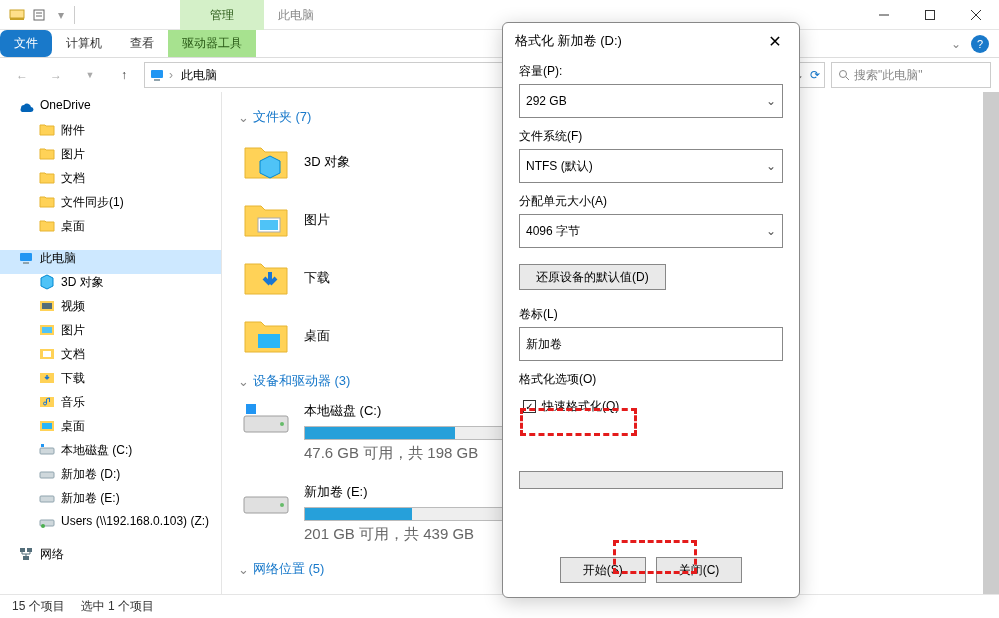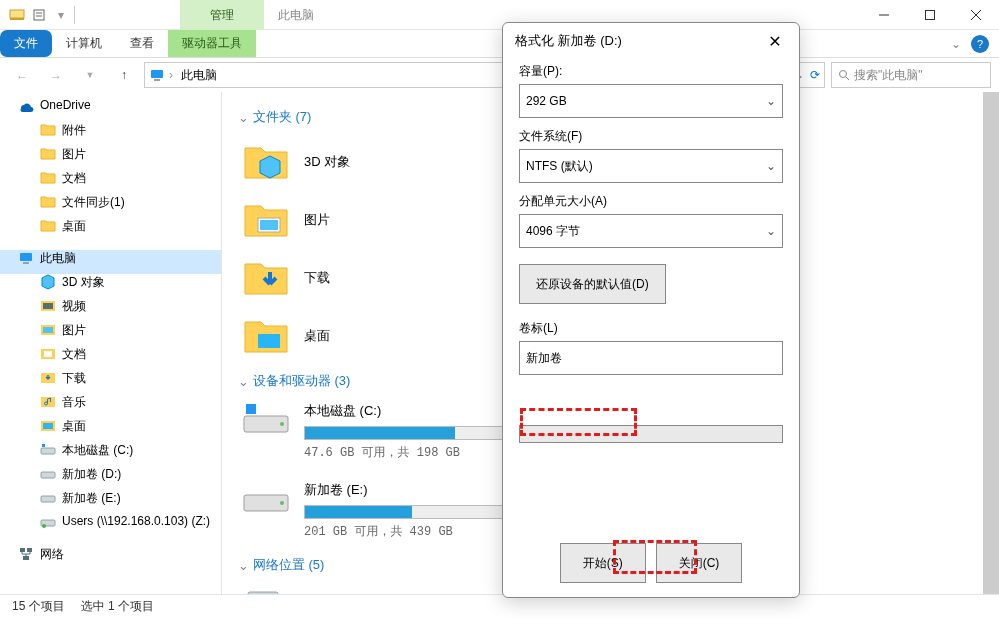--- a/index.html
+++ b/index.html
@@ -28,58 +28,58 @@
 .addr-box .crumb { padding: 2px 4px; }
 .addr-box .sep { color: #999; }
 .search-box { width: 160px; height: 26px; border: 1px solid #ccc; display: flex; align-items: center; padding: 0 6px; gap: 4px; color: #888; }
 
 
 .main { display: flex; height: calc(100% - 30px - 28px - 34px - 24px); }
 
 
 .sidebar { width: 222px; border-right: 1px solid #e5e5e5; overflow-y: auto; padding: 6px 0; }
 .tree-item { display: flex; height: 24px; padding-left: 18px; gap: 6px; cursor: pointer; }
-.tree-item.indent1 { padding-left: 24px; margin-left: 16px; }
+.tree-item.indent1 { padding-left: 39px; }
 .tree-item.selected { background: #cde8ff; }
 .tree-item .folder-i { width: 16px; height: 16px; flex-shrink: 0; }
 .tree-item span.label { white-space: nowrap; overflow: hidden; text-overflow: ellipsis; }
 
 
 .content { flex: 1; overflow-y: auto; padding: 8px 16px; position: relative; }
 .group-header { color: #1979ca; font-size: 13px; margin: 8px 0; display: flex; align-items: center; gap: 4px; cursor: pointer; }
 .group-header .chev { color: #888; }
 .folder-grid { display: flex; flex-direction: column; gap: 2px; }
 .folder-item { display: flex; align-items: center; gap: 14px; padding: 4px; cursor: pointer; }
 .big-folder-icon { width: 48px; height: 48px; position: relative; }
 .folder-item .name { font-size: 13px; }
 
 .drive-item { display: flex; align-items: flex-start; gap: 14px; padding: 4px; margin-bottom: 12px; cursor: pointer; }
 .drive-icon { width: 48px; height: 34px; }
 .drive-info { flex: 1; }
 .drive-info .dname { font-size: 13px; margin-bottom: 6px; }
 .drive-bar { height: 14px; border: 1px solid #bbb; background: #eee; margin-bottom: 4px; max-width: 200px; }
 .drive-bar .fill { height: 100%; background: #26a0da; }
-.drive-stat { font-size: 12px; color: #666; font-family: Liberation Mono, monospace; }
+.drive-stat { font-size: 15px; color: #666; }
 
 .netloc { display: flex; align-items: center; gap: 14px; padding: 4px; cursor: pointer; }
 .netloc-icon { width: 48px; height: 48px; }
 
 
 .statusbar { height: 24px; border-top: 1px solid #e5e5e5; display: flex; align-items: center; padding: 0 12px; gap: 16px; color: #333; }
 
 
 .dialog { position: absolute; left: 502px; top: 22px; width: 298px; height: 576px; background: #fff; border: 1px solid #888; border-radius: 6px; box-shadow: 0 4px 20px rgba(0,0,0,0.2); z-index: 100; display: flex; flex-direction: column; }
 .dlg-title { height: 36px; display: flex; align-items: center; padding: 0 12px; font-size: 13px; }
 .dlg-title .close { margin-left: auto; width: 24px; height: 24px; display: flex; align-items: center; justify-content: center; cursor: pointer; font-size: 16px; }
 .dlg-body { padding: 4px 16px; flex: 1; overflow: hidden; }
 .dlg-field { margin-bottom: 10px; }
 .dlg-label { font-size: 12px; margin-bottom: 4px; display: block; }
 .dlg-select, .dlg-input { width: 100%; height: 24px; border: 1px solid #888; padding: 16px 6px; font-size: 12px; background: #fff; display: flex; align-items: center; justify-content: space-between; }
 .dlg-select .arr { color: #555; }
-.dlg-btn { height: 40px; border: 1px solid #888; background: #e9e9e9; padding: 0 16px; font-size: 12px; cursor: pointer; display: inline-flex; align-items: center; }
+.dlg-btn { height: 26px; border: 1px solid #888; background: #e9e9e9; padding: 0 16px; font-size: 12px; cursor: pointer; display: inline-flex; align-items: center; }
 .dlg-fieldset { margin-top: 8px; }
 .dlg-check-row { display: flex; align-items: center; gap: 6px; padding: 6px 4px; }
 .dlg-check { width: 13px; height: 13px; border: 1px solid #333; display: flex; align-items: center; justify-content: center; font-size: 10px; }
 .dlg-progress { height: 18px; border: 1px solid #888; background: #e9e9e9; margin-top: 50px; }
 .dlg-footer { display: flex; justify-content: center; gap: 10px; padding: 14px 16px; }
 
 
 .hl { position: absolute; border: 3px dashed #e41b1b; pointer-events: none; z-index: 200; }
 
 
@@ -421,20 +421,27 @@
     </div>
     <div class="dlg-field" style="text-align:left;margin-top:16px">
       <button class="dlg-btn">还原设备的默认值(D)</button>
     </div>
     <div class="dlg-field" style="margin-top:16px">
       <span class="dlg-label">卷标(L)</span>
       <div class="dlg-input">
           <span>新加卷</span>
         </div>
     </div>
+    <div class="dlg-fieldset">
+      <span class="dlg-label">格式化选项(O)</span>
+      <div class="dlg-check-row">
+        <div class="dlg-check">✓</div>
+        <span>快速格式化(Q)</span>
+      </div>
+    </div>
     <div class="dlg-progress"></div>
   </div>
   <div class="dlg-footer">
     <button class="dlg-btn" style="padding:0 22px">开始(S)</button>
     <button class="dlg-btn" style="padding:12px 22px">关闭(C)</button>
   </div>
 </div>
 
 <div class="hl" style="left:520px;top:408px;width:117px;height:28px"></div>
 <div class="hl" style="left:613px;top:540px;width:84px;height:34px"></div>

